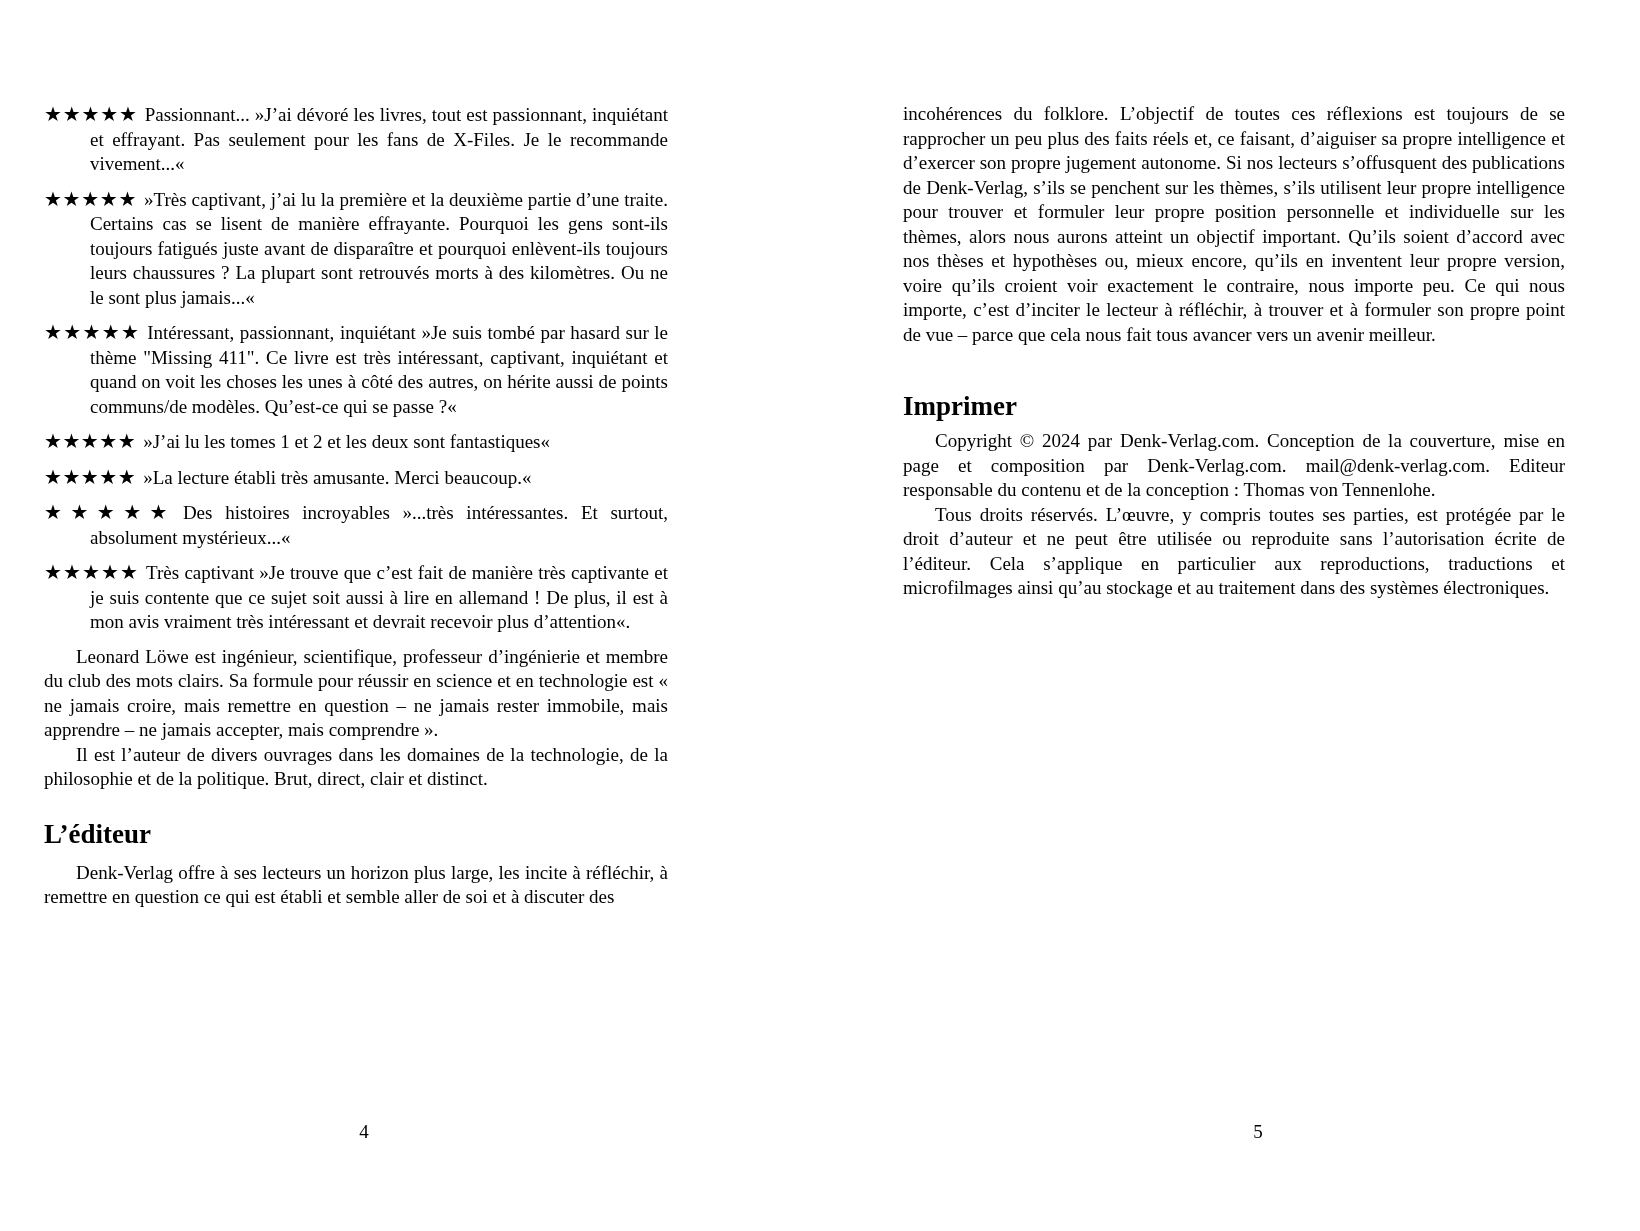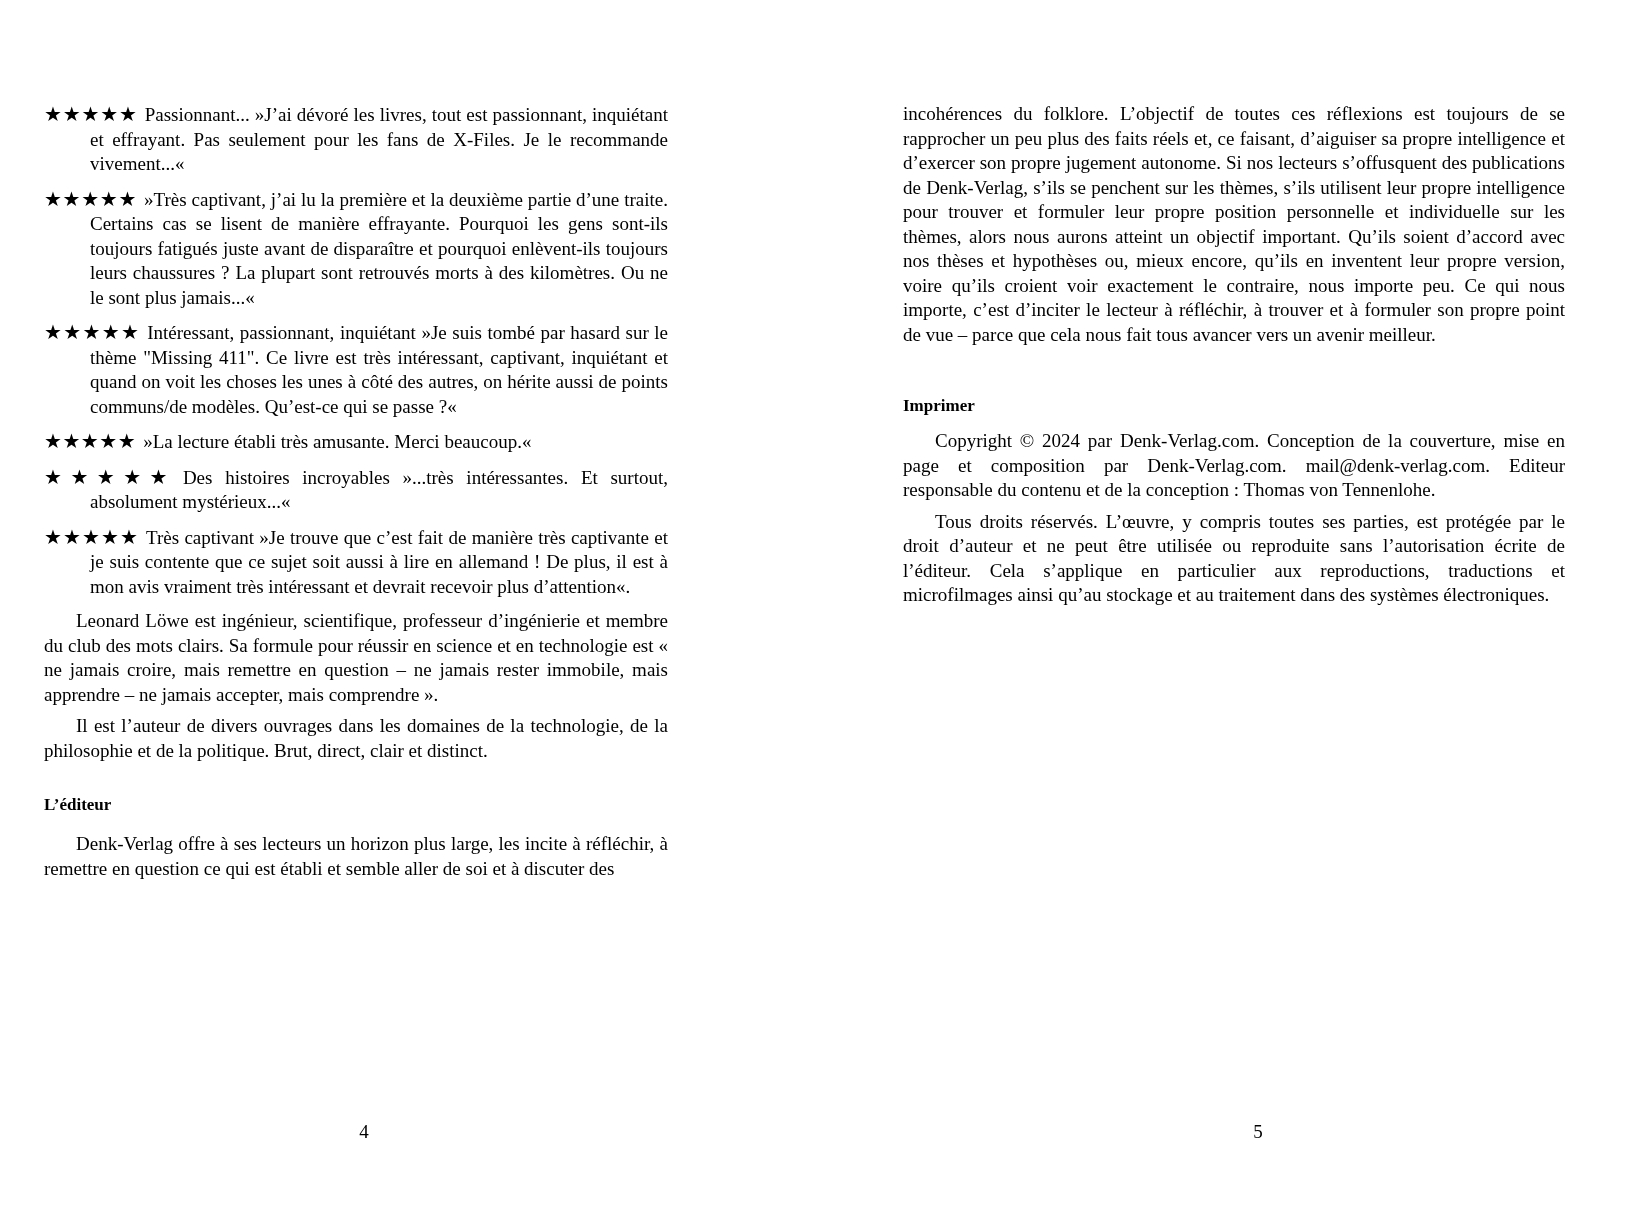--- a/index.html
+++ b/index.html
@@ -34,29 +34,29 @@
     margin-bottom: 10px;
   }
   .stars {
     font-family: "DejaVu Sans", sans-serif;
     font-size: 20px;
     margin-right: 7px;
     letter-spacing: 0.5px;
     white-space: nowrap;
   }
   h2 {
-    font-size: 17px;
+    font-size: 27px;
     line-height: 28px;
     font-weight: bold;
     text-align: left;
     margin: 26px 0 12px 0;
   }
   h2.h-editor  { margin-top: 28px; margin-bottom: 13px; font-family: Liberation Serif, serif; }
   h2.h-imprint { margin-top: 45px; margin-bottom: 9px; }
-  .indent { text-indent: 32px; margin-top: 7px; }
+  .indent { text-indent: 32px; }
 
   .pagenum {
     position: absolute;
     top: 1120px;
     font-size: 19px;
     line-height: 24.5px;
     transform: translateX(-50%);
   }
   .pagenum-left  { left: 364px; }
   .pagenum-right { left: 1258px; }
@@ -69,20 +69,23 @@
   <div class="col col-left">
 
     <p class="review">
       <span class="stars">★★★★★</span><span>Passionnant... »J’ai dévoré les livres, tout est passionnant, inquiétant et effrayant. Pas seulement pour les fans de X-Files. Je le recommande vivement...«</span>
     </p>
     <p class="review">
       <span class="stars">★★★★★</span><span>»Très captivant, j’ai lu la première et la deuxième partie d’une traite. Certains cas se lisent de manière effrayante. Pourquoi les gens sont-ils toujours fatigués juste avant de disparaître et pourquoi enlèvent-ils toujours leurs chaussures ? La plupart sont retrouvés morts à des kilomètres. Ou ne le sont plus jamais...«</span>
     </p>
     <p class="review">
       <span class="stars">★★★★★</span><span>Intéressant, passionnant, inquiétant »Je suis tombé par hasard sur le thème "Missing 411". Ce livre est très intéressant, captivant, inquiétant et quand on voit les choses les unes à côté des autres, on hérite aussi de points communs/de modèles. Qu’est-ce qui se passe ?«</span>
+    </p>
+    <p class="review">
+      <span class="stars">★★★★★</span><span>»J’ai lu les tomes 1 et 2 et les deux sont fantastiques«</span>
     </p>
     <p class="review">
       <span class="stars">★★★★★</span><span>»La lecture établi très amusante. Merci beaucoup.«</span>
     </p>
     <p class="review">
       <span class="stars">★★★★★</span><span>Des histoires incroyables »...très intéressantes. Et surtout, absolument mystérieux...«</span>
     </p>
     <p class="review">
       <span class="stars">★★★★★</span><span>Très captivant »Je trouve que c’est fait de manière très captivante et je suis contente que ce sujet soit aussi à lire en allemand ! De plus, il est à mon avis vraiment très intéressant et devrait recevoir plus d’attention«.</span>
     </p>

